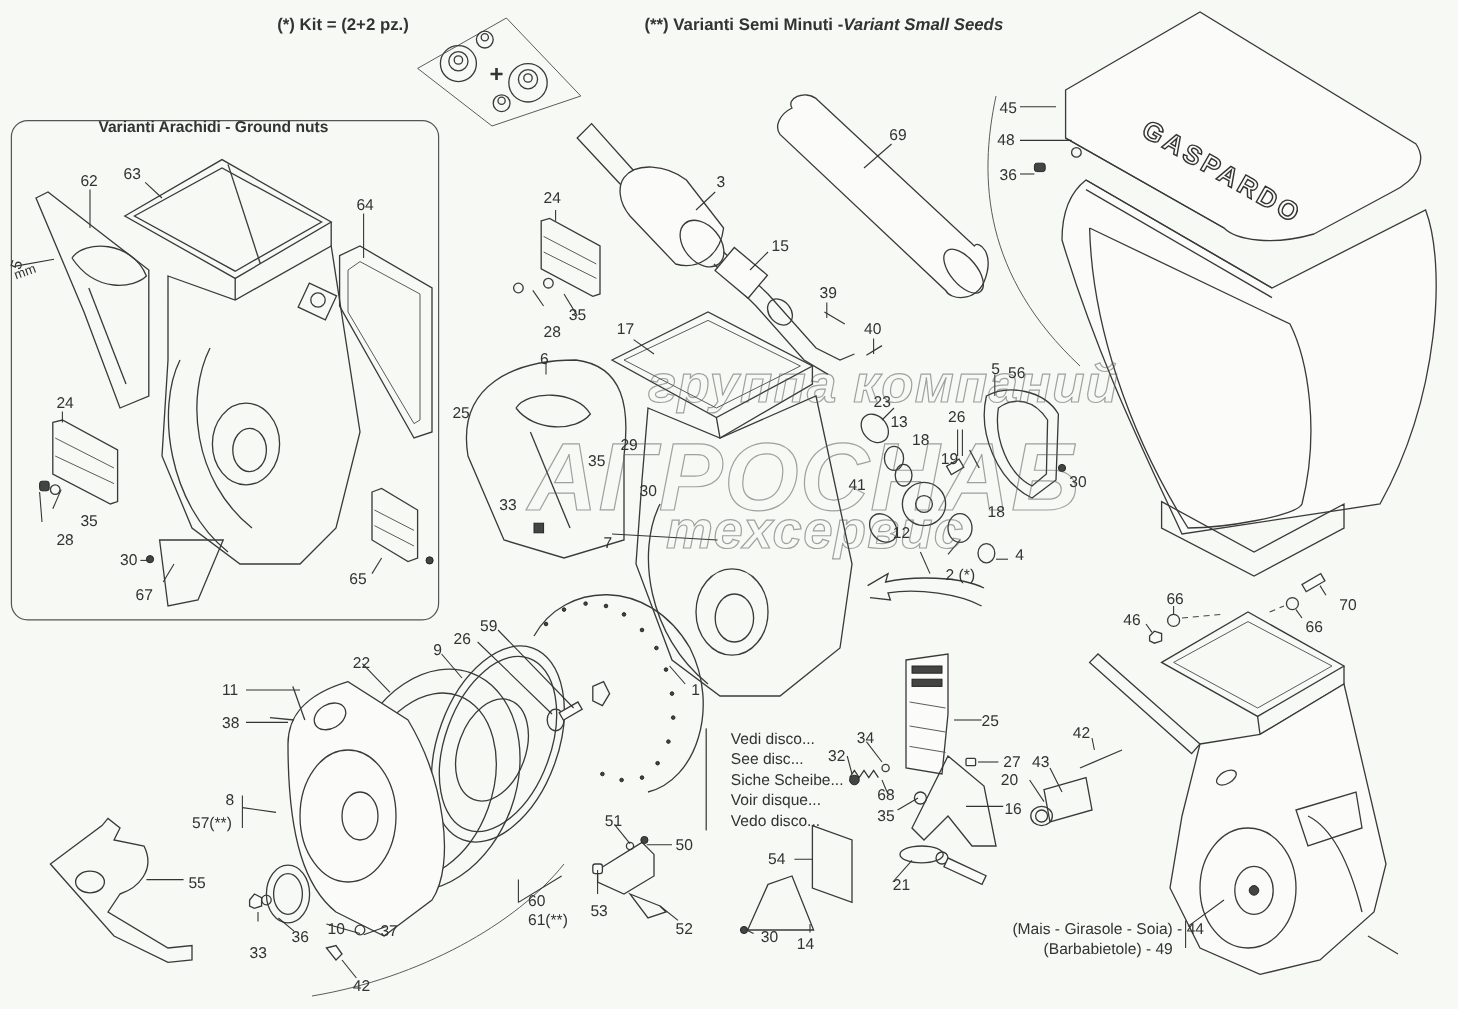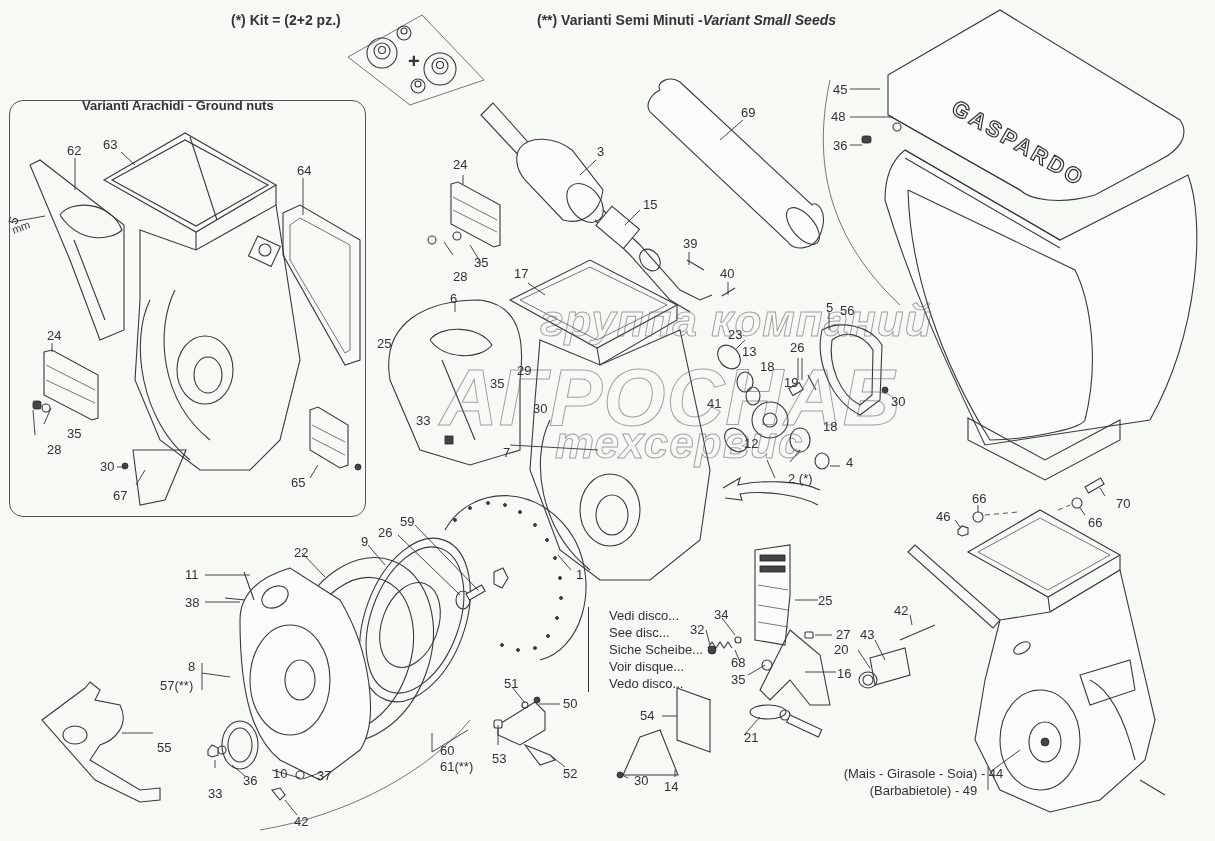--- a/index.html
+++ b/index.html
@@ -412,21 +412,21 @@
 <div class="lbl" style="left:833px;top:139px;">36</div>
 
 <div class="lbl" style="left:294px;top:546px;">22</div>
 <div class="lbl" style="left:361px;top:535px;">9</div>
 <div class="lbl" style="left:378px;top:526px;">26</div>
 <div class="lbl" style="left:400px;top:515px;">59</div>
 <div class="lbl" style="left:185px;top:568px;">11</div>
 <div class="lbl" style="left:185px;top:596px;">38</div>
 <div class="lbl" style="left:188px;top:660px;">8</div>
 <div class="lbl" style="left:160px;top:679px;">57(**)</div>
-<div class="lbl" style="left:157px;top:729px;margin-top:12px;">55</div>
+<div class="lbl" style="left:157px;top:729px;">55</div>
 <div class="lbl" style="left:273px;top:767px;">10</div>
 <div class="lbl" style="left:208px;top:787px;">33</div>
 <div class="lbl" style="left:243px;top:774px;">36</div>
 <div class="lbl" style="left:317px;top:769px;">37</div>
 <div class="lbl" style="left:294px;top:815px;">42</div>
 <div class="lbl" style="left:440px;top:744px;">60</div>
 <div class="lbl" style="left:440px;top:760px;">61(**)</div>
 <div class="lbl" style="left:576px;top:568px;">1</div>
 
 <div class="lbl" style="left:504px;top:677px;">51</div>

